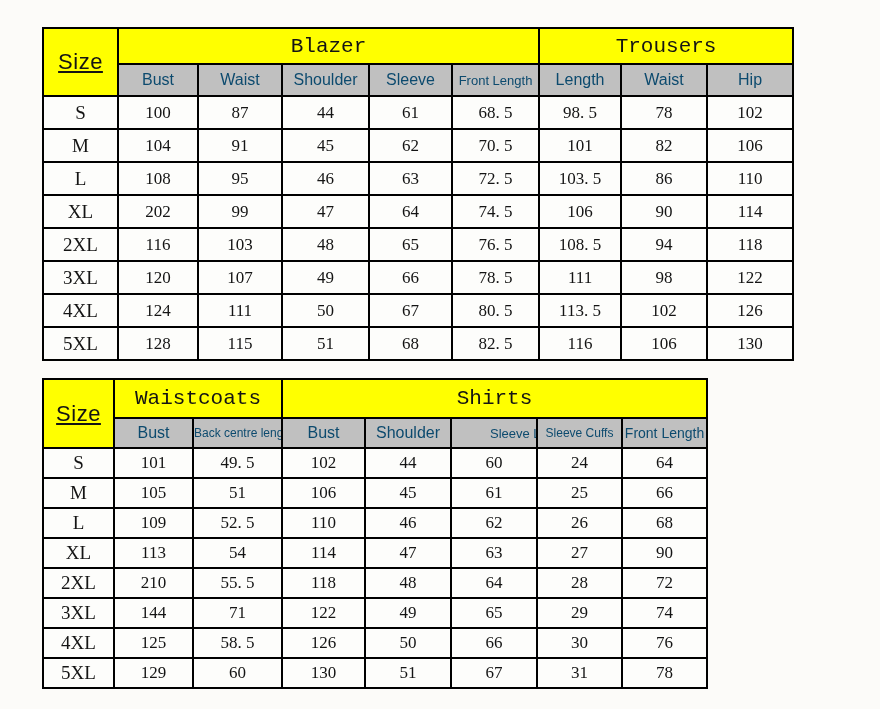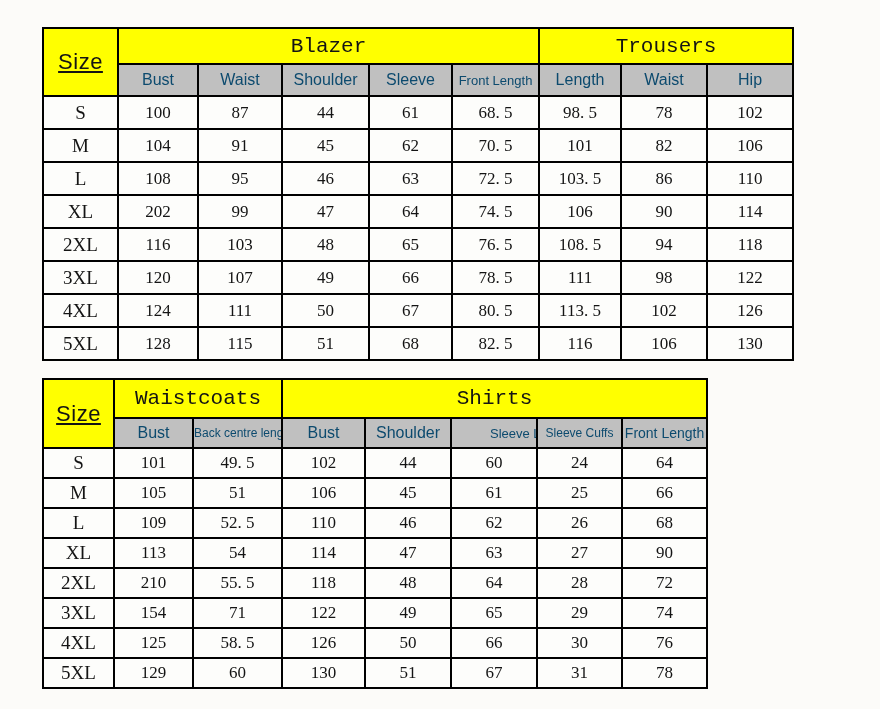--- a/index.html
+++ b/index.html
@@ -251,21 +251,21 @@
         <td class="data-cell">210</td>
         <td class="data-cell">55. 5</td>
         <td class="data-cell">118</td>
         <td class="data-cell">48</td>
         <td class="data-cell">64</td>
         <td class="data-cell">28</td>
         <td class="data-cell">72</td>
       </tr>
       <tr class="data-row">
         <td class="size-label">3XL</td>
-        <td class="data-cell">154</td>
+        <td class="data-cell">144</td>
         <td class="data-cell">71</td>
         <td class="data-cell">122</td>
         <td class="data-cell">49</td>
         <td class="data-cell">65</td>
         <td class="data-cell">29</td>
         <td class="data-cell">74</td>
       </tr>
       <tr class="data-row">
         <td class="size-label">4XL</td>
         <td class="data-cell">125</td>

